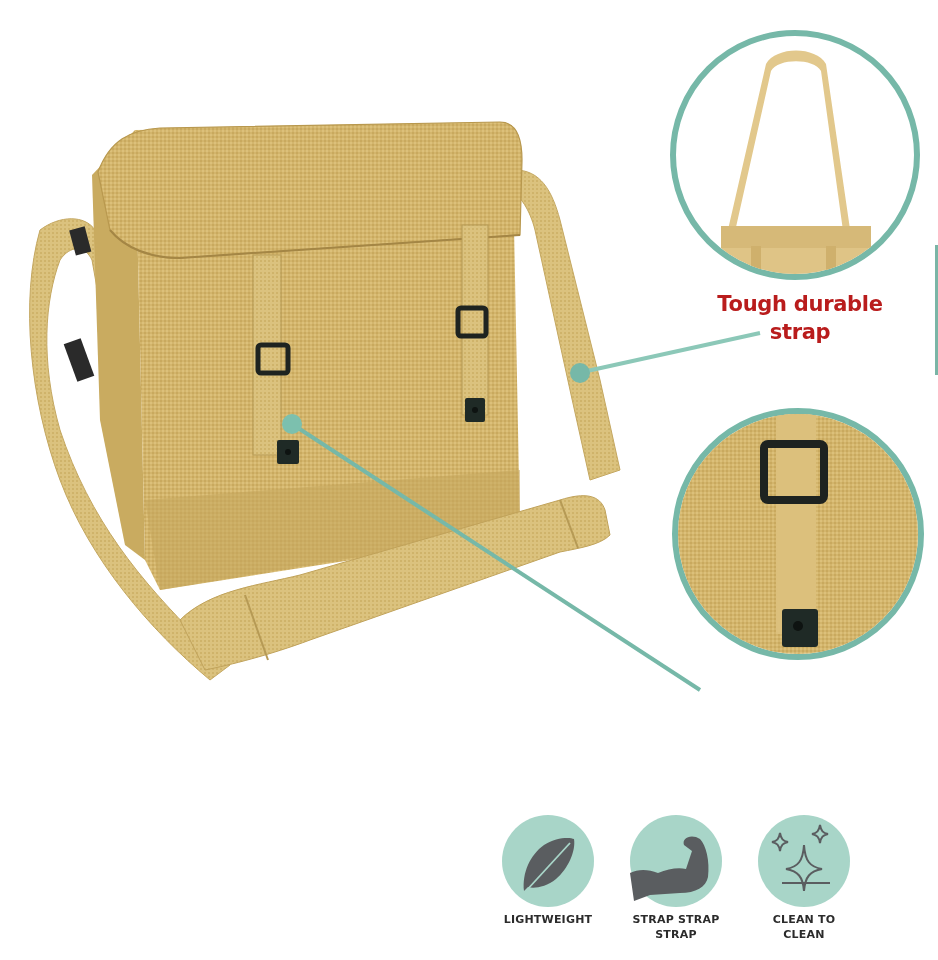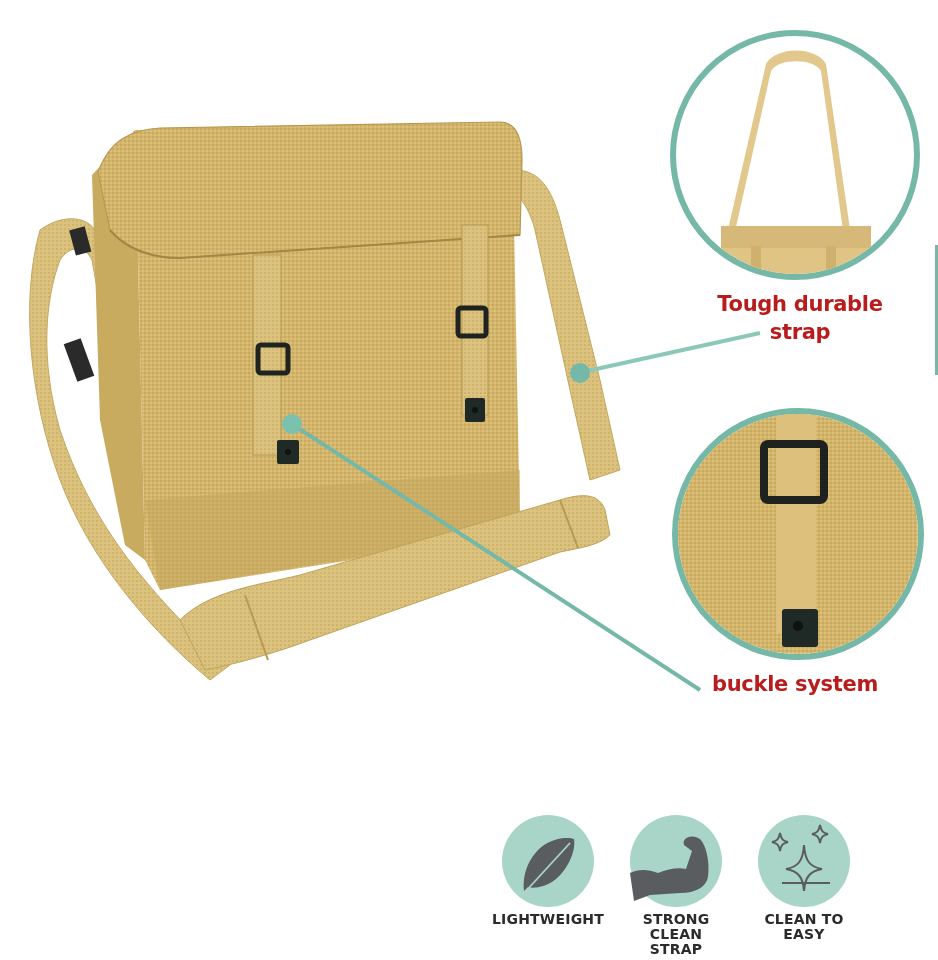--- a/index.html
+++ b/index.html
@@ -4,21 +4,21 @@
 <style>
   html, body { margin:0; padding:0; background:#ffffff; }
   body { width:938px; height:960px; position:relative; overflow:hidden; font-family:"DejaVu Sans", sans-serif; }
   .abs { position:absolute; }
   .callout-label {
     position:absolute; font-family:"DejaVu Sans", sans-serif; font-weight:bold;
     color:#b91c1c; text-align:center; line-height:28px; font-size:21px; letter-spacing:-0.3px;
   }
   .feature-label {
     position:absolute; font-family:"DejaVu Sans", sans-serif; font-weight:bold;
-    color:#2b2b2b; text-align:center; font-size:14px; line-height:15px; letter-spacing:0.2px;
+    color:#2b2b2b; text-align:center; font-size:11px; line-height:15px; letter-spacing:0.2px;
   }
   .feature-circle {
     position:absolute; width:92px; height:92px; border-radius:50%; background:#a8d5c8;
   }
   .zoom-ring {
     position:absolute; border-radius:50%; border:6px solid #76b8a8; box-sizing:border-box; overflow:hidden; background:#fff;
   }
   .edge-bar { position:absolute; right:0; top:245px; width:3px; height:130px; background:#7ab5a6; }
 </style>
 </head>
@@ -94,49 +94,48 @@
   <svg width="240" height="240" viewBox="0 0 240 240">
     <rect width="240" height="240" fill="url(#weave)"></rect>
     <rect x="98" y="0" width="40" height="220" fill="#dcc07c"></rect>
     <rect x="86" y="30" width="60" height="56" fill="none" stroke="#1e2320" stroke-width="8" rx="4"></rect>
     <rect x="104" y="195" width="36" height="38" fill="#1f2a26" rx="3"></rect>
     <circle cx="120" cy="212" r="5" fill="#0e1311"></circle>
   </svg>
 </div>
 
 <div class="callout-label" style="left:690px;top:670px;width:210px;">
-  <div>buckle system</div>
 </div>
 
 <div class="feature-circle" style="left:502px;top:815px;">
   <svg width="92" height="92" viewBox="0 0 92 92">
     <path d="M22,76 C20,58 28,40 42,30 C54,22 68,22 72,24 C74,36 66,54 54,64 C44,72 32,74 26,72 Z" fill="#5a5d60"></path>
     <path d="M24,76 L68,28" stroke="#a8d5c8" stroke-width="1.8"></path>
   </svg>
 </div>
 <div class="feature-label" style="left:490px;top:912px;width:116px;">
   <div>LIGHTWEIGHT</div>
 </div>
 
 <div class="feature-circle" style="left:630px;top:815px;">
   <svg width="92" height="92" viewBox="0 0 92 92">
     <path d="M0,58 C8,54 18,54 28,58 C38,54 48,52 56,54 L62,36 L54,30 C52,24 58,20 66,22 L70,24 C76,30 80,46 78,62 C76,72 66,78 50,78 L20,80 L4,86 Z" fill="#5a5d60"></path>
   </svg>
 </div>
 <div class="feature-label" style="left:616px;top:912px;width:120px;">
-  <div>STRONG CLEAN</div>
+  <div>STRAP STRAP</div>
   <div>STRAP</div>
 </div>
 
 <div class="feature-circle" style="left:758px;top:815px;">
   <svg width="92" height="92" viewBox="0 0 92 92">
     <g fill="none" stroke="#5a5d60" stroke-width="2">
       <path d="M46,30 C47,46 52,52 64,54 C52,56 47,62 46,76 C45,62 40,56 28,54 C40,52 45,46 46,30 Z"></path>
       <path d="M22,18 C23,24 25,26 30,27 C25,28 23,30 22,36 C21,30 19,28 14,27 C19,26 21,24 22,18 Z"></path>
       <path d="M62,10 C63,16 65,18 70,19 C65,20 63,22 62,28 C61,22 59,20 54,19 C59,18 61,16 62,10 Z"></path>
       <line x1="24" y1="68" x2="72" y2="68"></line>
     </g>
   </svg>
 </div>
 <div class="feature-label" style="left:750px;top:912px;width:108px;">
   <div>CLEAN TO</div>
-  <div>EASY</div>
+  <div>CLEAN</div>
 </div>
 
 </body></html>

